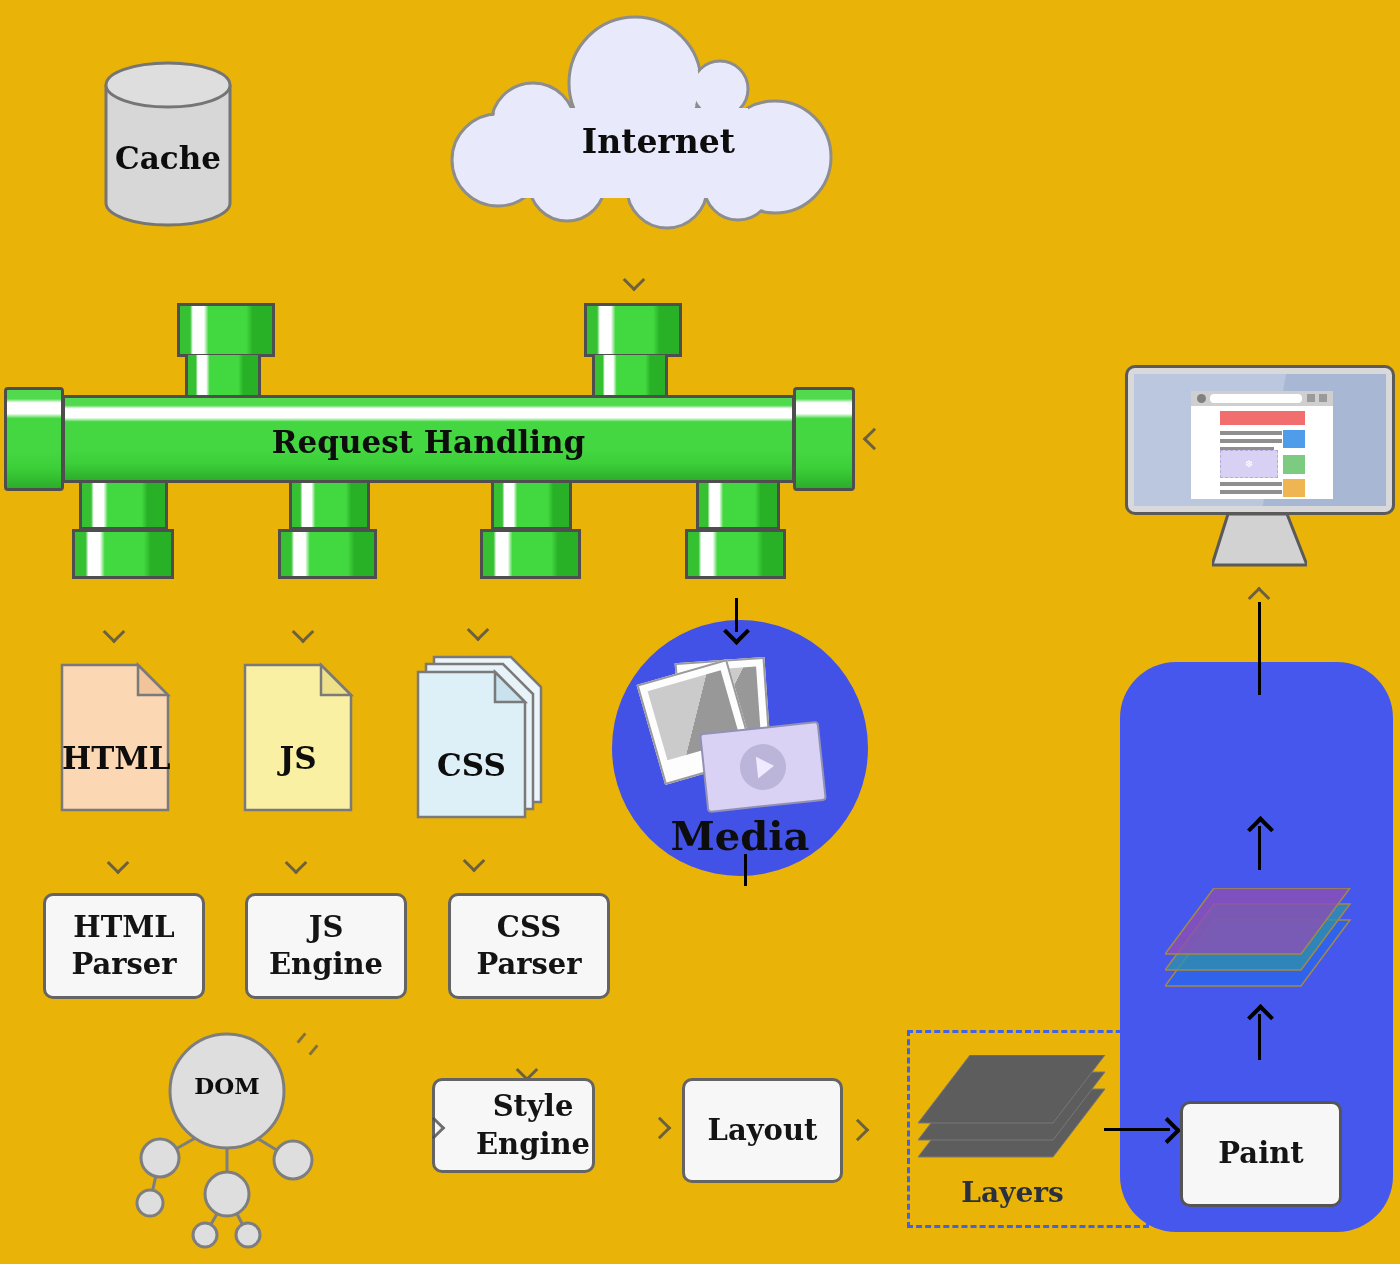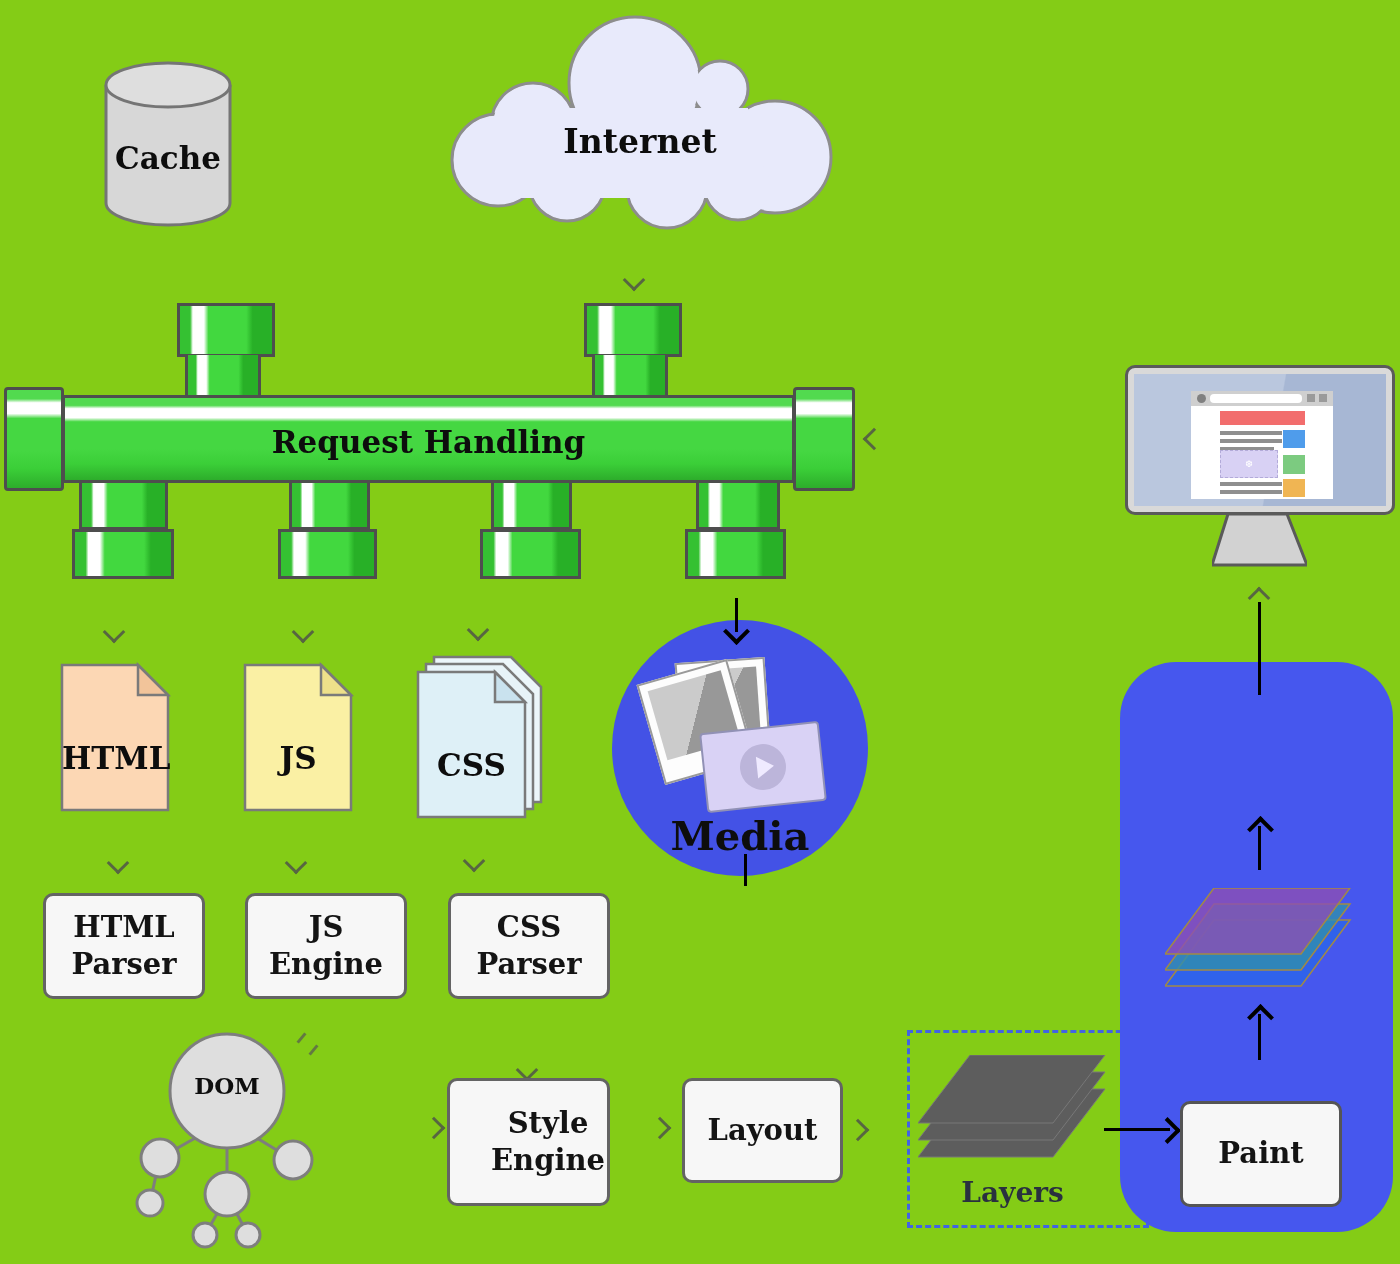--- a/index.html
+++ b/index.html
@@ -1,16 +1,16 @@
 <!DOCTYPE html>
 <html><head>
 <meta charset="utf-8">
 <style>
   html,body{margin:0;padding:0;background:#000;}
-  #stage{position:relative;width:1400px;height:1264px;background:#84cc16;
+  #stage{position:relative;width:1400px;height:1264px;background:#eab308;
          font-family:"DejaVu Serif",serif;overflow:hidden;}
   .abs{position:absolute;}
   .lbl{position:absolute;font-weight:bold;color:#0d0d0d;text-align:center;pointer-events:none;}
   
   .wbox{position:absolute;background:#f7f7f7;border:3px solid #646464;border-radius:10px;
         display:flex;align-items:center;justify-content:center;text-align:center;
         font-weight:bold;font-size:29px;line-height:1.28;color:#141414;box-sizing:border-box;}
   
   .pipeh{position:absolute;box-sizing:border-box;border:3px solid #4e4e4e;
          background:linear-gradient(180deg,#52da4f 0%,#52da4f 9%,#ffffff 13%,#ffffff 24%,
@@ -95,21 +95,21 @@
         <circle cx="95" cy="117" r="40"></circle>
       <circle cx="60" cy="152" r="44"></circle>
         <circle cx="282" cy="81" r="26"></circle>
       <circle cx="337" cy="149" r="54"></circle>
         <circle cx="129" cy="175" r="36"></circle>
       <circle cx="229" cy="180" r="38"></circle>
         <circle cx="300" cy="178" r="32"></circle>
       <rect x="70" y="100" width="240" height="90"></rect>
     </g>
   </svg>
-  <div class="lbl" style="left:545px;top:122px;width:190px;font-size:33px;">Internet</div>
+  <div class="lbl" style="left:545px;top:122px;width:190px;font-size:33px;text-align:right;">Internet</div>
   <div class="chev down" style="left:626px;top:272px;"></div>
 
   <div class="pipev" style="left:177px;top:303px;width:98px;height:54px;"></div>
   <div class="pipev" style="left:185px;top:355px;width:76px;height:48px;border-top:none;"></div>
   <div class="pipev" style="left:584px;top:303px;width:98px;height:54px;"></div>
   <div class="pipev" style="left:592px;top:355px;width:76px;height:48px;border-top:none;"></div>
 
   <div class="pipev" style="left:79px;top:478px;width:89px;height:52px;"></div>
   <div class="pipev" style="left:72px;top:529px;width:102px;height:50px;"></div>
   <div class="pipev" style="left:289px;top:478px;width:81px;height:52px;"></div>
@@ -203,21 +203,21 @@
       <circle cx="55" cy="183" r="13" fill="#dedede"></circle>
       <circle cx="110" cy="215" r="12" fill="#dedede"></circle>
       <circle cx="153" cy="215" r="12" fill="#dedede"></circle>
     </g>
   </svg>
   <div class="lbl" style="left:167px;top:1072px;width:120px;font-size:23px;">DOM</div>
   <div class="dash" style="left:300px;top:1032px;width:3px;height:12px;transform:rotate(40deg);"></div>
   <div class="dash" style="left:312px;top:1044px;width:3px;height:12px;transform:rotate(40deg);"></div>
 
   <div class="chev down" style="left:519px;top:1062px;"></div>
-  <div class="wbox" style="left:447px;top:1078px;width:163px;height:128px;padding-left:39px;">
+  <div class="wbox" style="left:432px;top:1078px;width:163px;height:95px;padding-left:39px;">
     <span>Style Engine</span>
   </div>
   <div class="chev right" style="left:426px;top:1120px;"></div>
   <div class="chev right" style="left:652px;top:1120px;"></div>
   <div class="wbox" style="left:682px;top:1078px;width:161px;height:105px;">
     <span>Layout</span>
   </div>
   <div class="chev right" style="left:850px;top:1122px;"></div>
 
   <div id="layers-box"></div>

